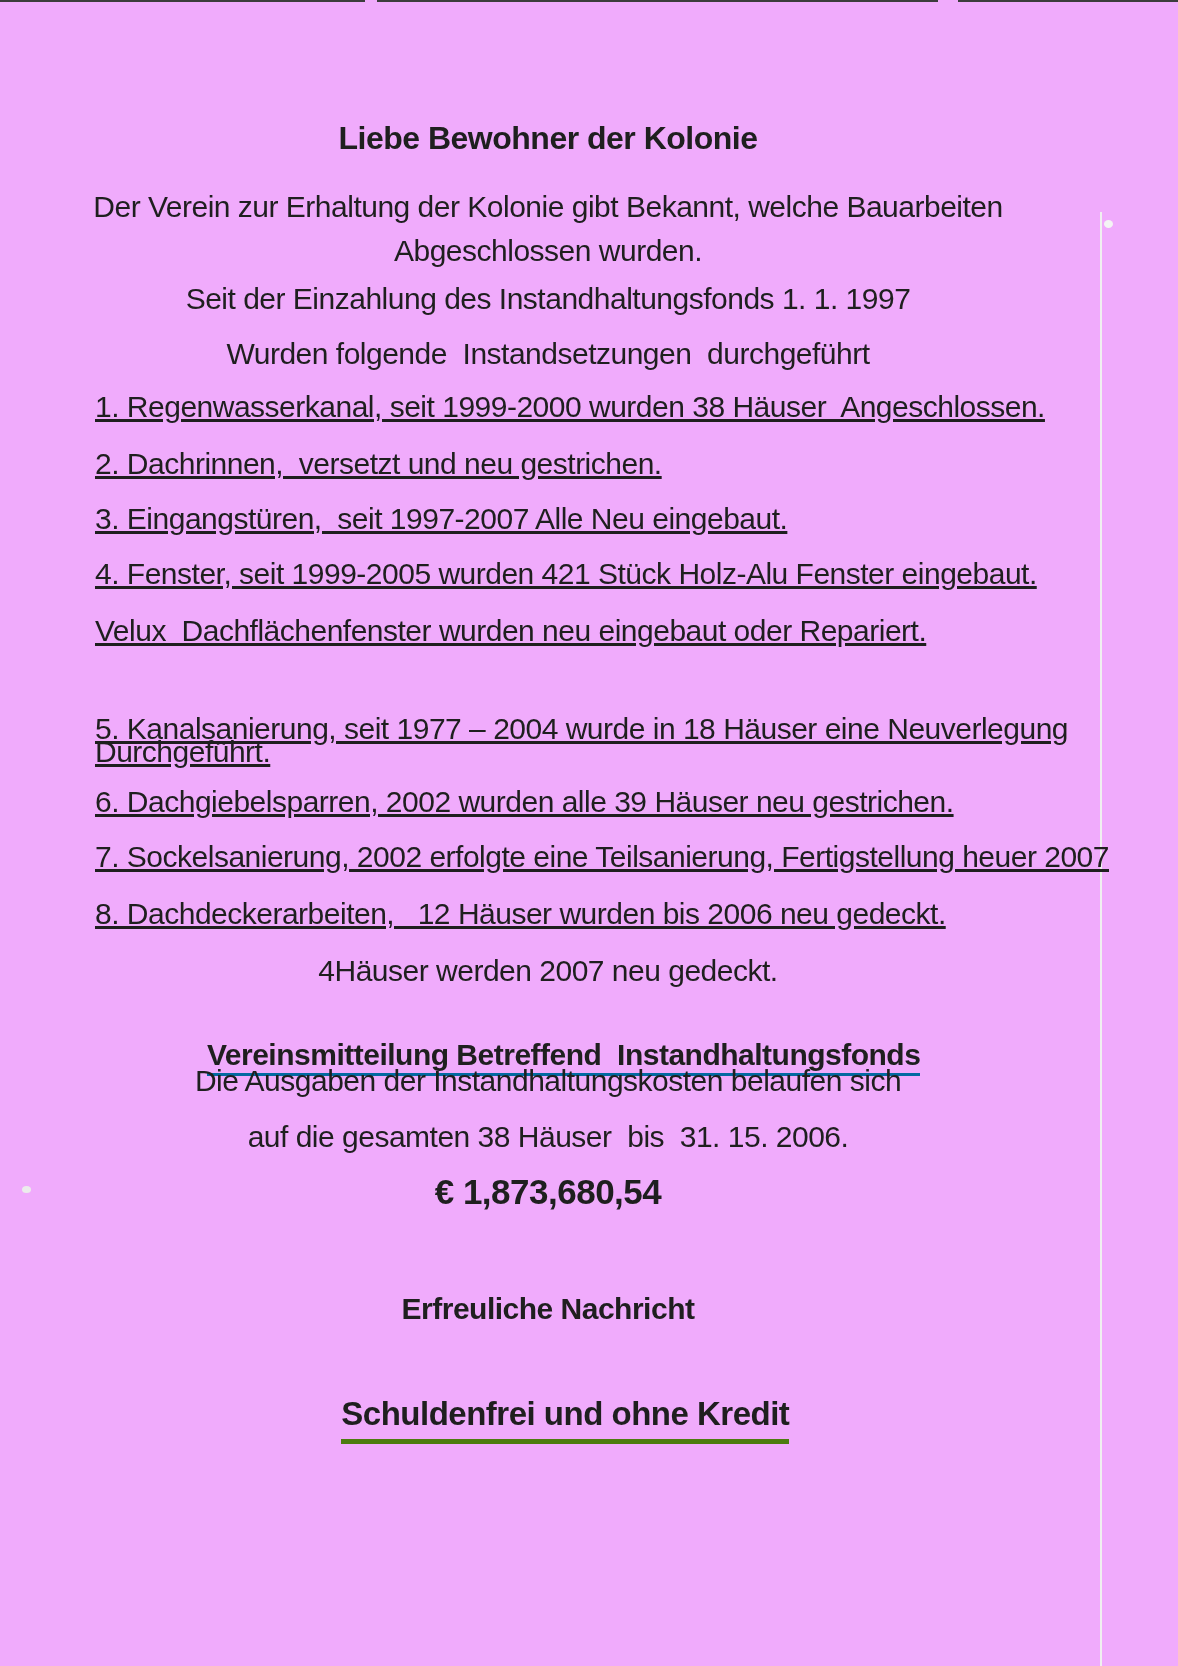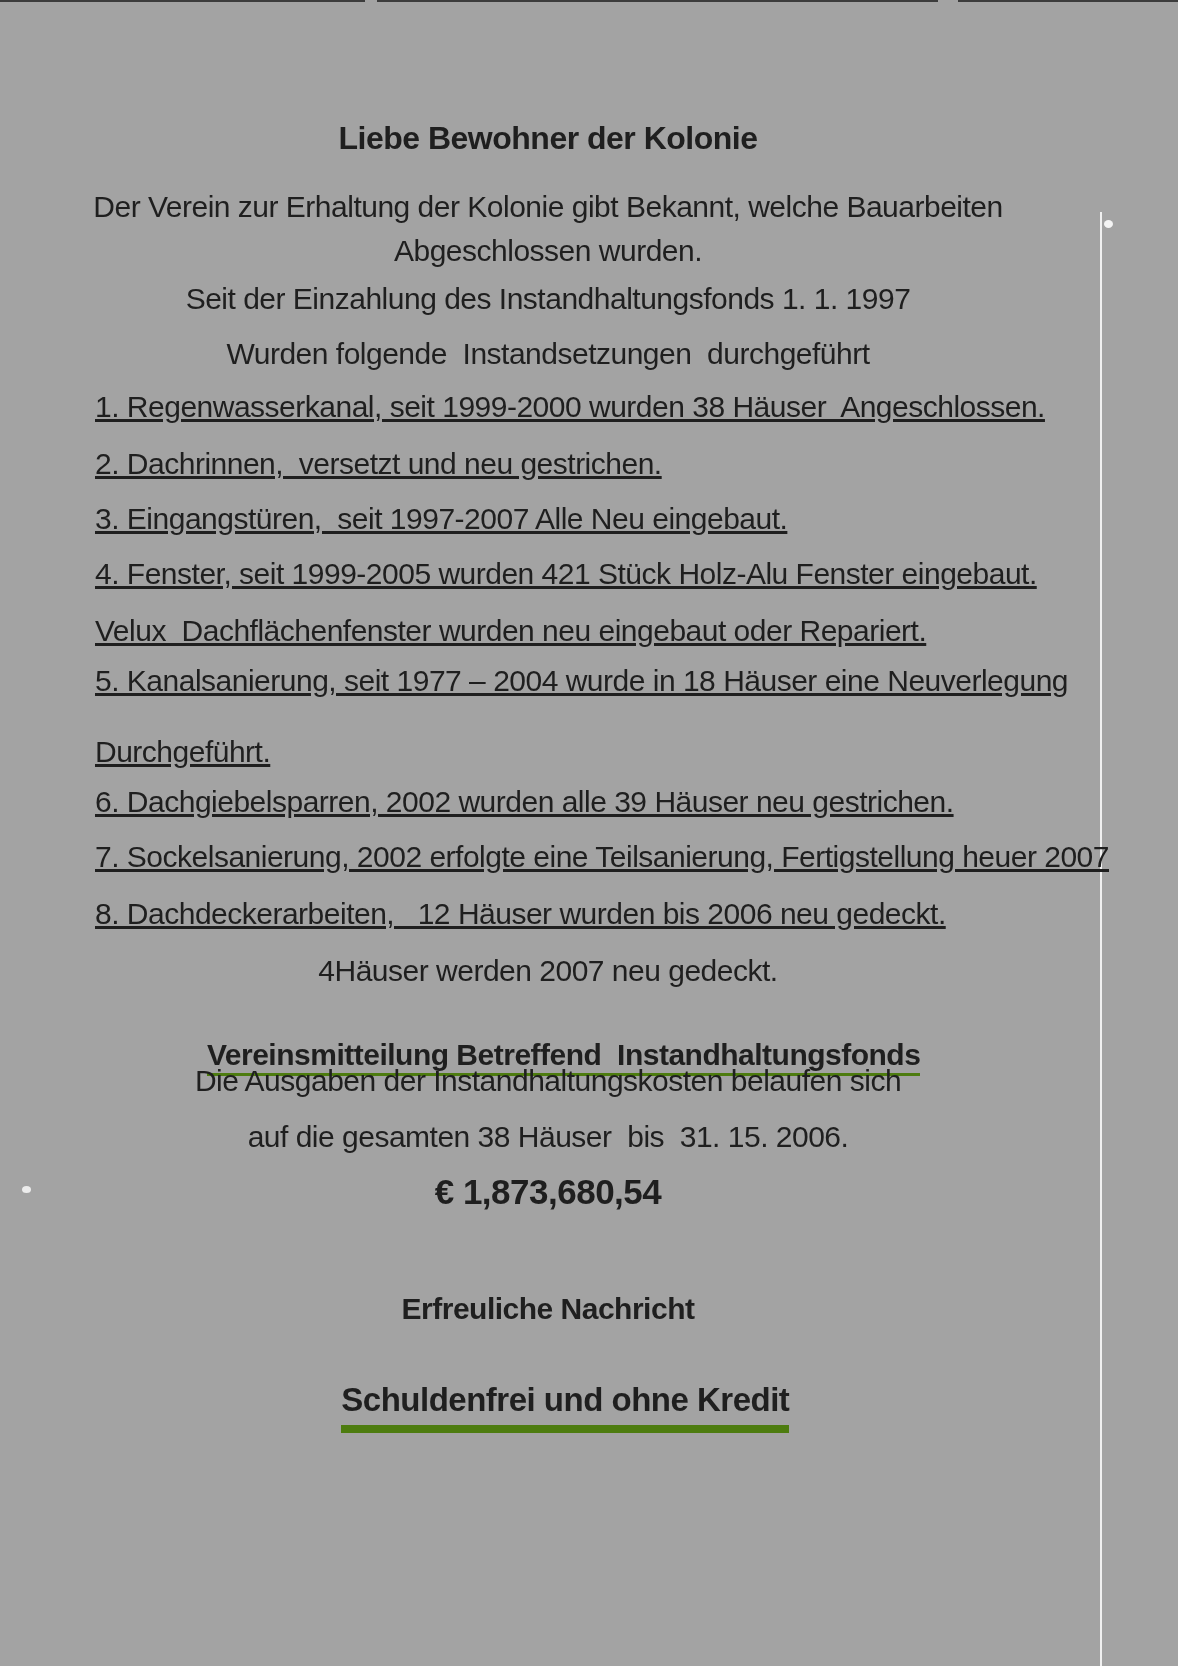--- a/index.html
+++ b/index.html
@@ -1,40 +1,40 @@
 <!DOCTYPE html>
 <html><head>
 <meta charset="utf-8">
 <style>
   html, body { margin: 0; padding: 0; background: #ffffff; }
   #page {
     position: relative;
     width: 1178px;
     height: 1666px;
-    background: #a3a3a3;
+    background: #f0abfc;
     overflow: hidden;
     font-family: "Liberation Sans", "DejaVu Sans", sans-serif;
     color: #1f1f1f;
   }
   .line {
     position: absolute;
     margin: 0;
     white-space: pre;
     font-size: 30px;
     line-height: 30px;
     letter-spacing: -0.5px;
   }
   .center { left: 0; width: 1096px; text-align: center; }
   .left   { left: 95px; text-decoration: underline; }
   .bold   { font-weight: bold; }
   .title-lg { font-size: 32px; line-height: 38px; }
   .amount   { font-size: 35px; line-height: 42px; letter-spacing: -0.5px; }
   .final-lg { font-size: 33px; line-height: 40px; }
-  .ul3 { display: inline-block; border-bottom: 3px solid #4d7c0f; padding-bottom: 3px; }
-  .ul5 { display: inline-block; border-bottom: 8px solid #4d7c0f; padding-bottom: 5px; }
+  .ul3 { display: inline-block; border-bottom: 3px solid #0369a1; padding-bottom: 3px; }
+  .ul5 { display: inline-block; border-bottom: 5px solid #4d7c0f; padding-bottom: 5px; margin-top: 14px; }
   
   .top-seg { position: absolute; top: 0; height: 2px; background: #3c3c3c; }
   .seg1 { left: 0;     width: 365px; }
   .seg2 { left: 377px; width: 561px; }
   .seg3 { left: 958px; width: 220px; }
   .right-line {
     position: absolute; left: 1100px; top: 212px;
     width: 2px; height: 1454px; background: #f0f0f0;
   }
   .speck {
@@ -68,21 +68,21 @@
   <p class="line left" style="top:392px">1. Regenwasserkanal, seit 1999-2000 wurden 38 Häuser  Angeschlossen.</p>
 
   <p class="line left" style="top:449px">2. Dachrinnen,  versetzt und neu gestrichen.</p>
 
   <p class="line left" style="top:504px">3. Eingangstüren,  seit 1997-2007 Alle Neu eingebaut.</p>
 
   <p class="line left" style="top:559px">4. Fenster, seit 1999-2005 wurden 421 Stück Holz-Alu Fenster eingebaut.</p>
 
   <p class="line left" style="top:616px">Velux  Dachflächenfenster wurden neu eingebaut oder Repariert.</p>
 
-  <p class="line left" style="top:666px">5. Kanalsanierung, seit 1977 – 2004 wurde in 18 Häuser eine Neuverlegung</p>
+  <p class="line left" style="top:714px">5. Kanalsanierung, seit 1977 – 2004 wurde in 18 Häuser eine Neuverlegung</p>
 
   <p class="line left" style="top:737px">Durchgeführt.</p>
 
   <p class="line left" style="top:787px">6. Dachgiebelsparren, 2002 wurden alle 39 Häuser neu gestrichen.</p>
 
   <p class="line left" style="top:842px">7. Sockelsanierung, 2002 erfolgte eine Teilsanierung, Fertigstellung heuer 2007</p>
 
   <p class="line left" style="top:899px">8. Dachdeckerarbeiten,   12 Häuser wurden bis 2006 neu gedeckt.</p>
 
   <p class="line center" style="top:956px">4Häuser werden 2007 neu gedeckt.</p>

